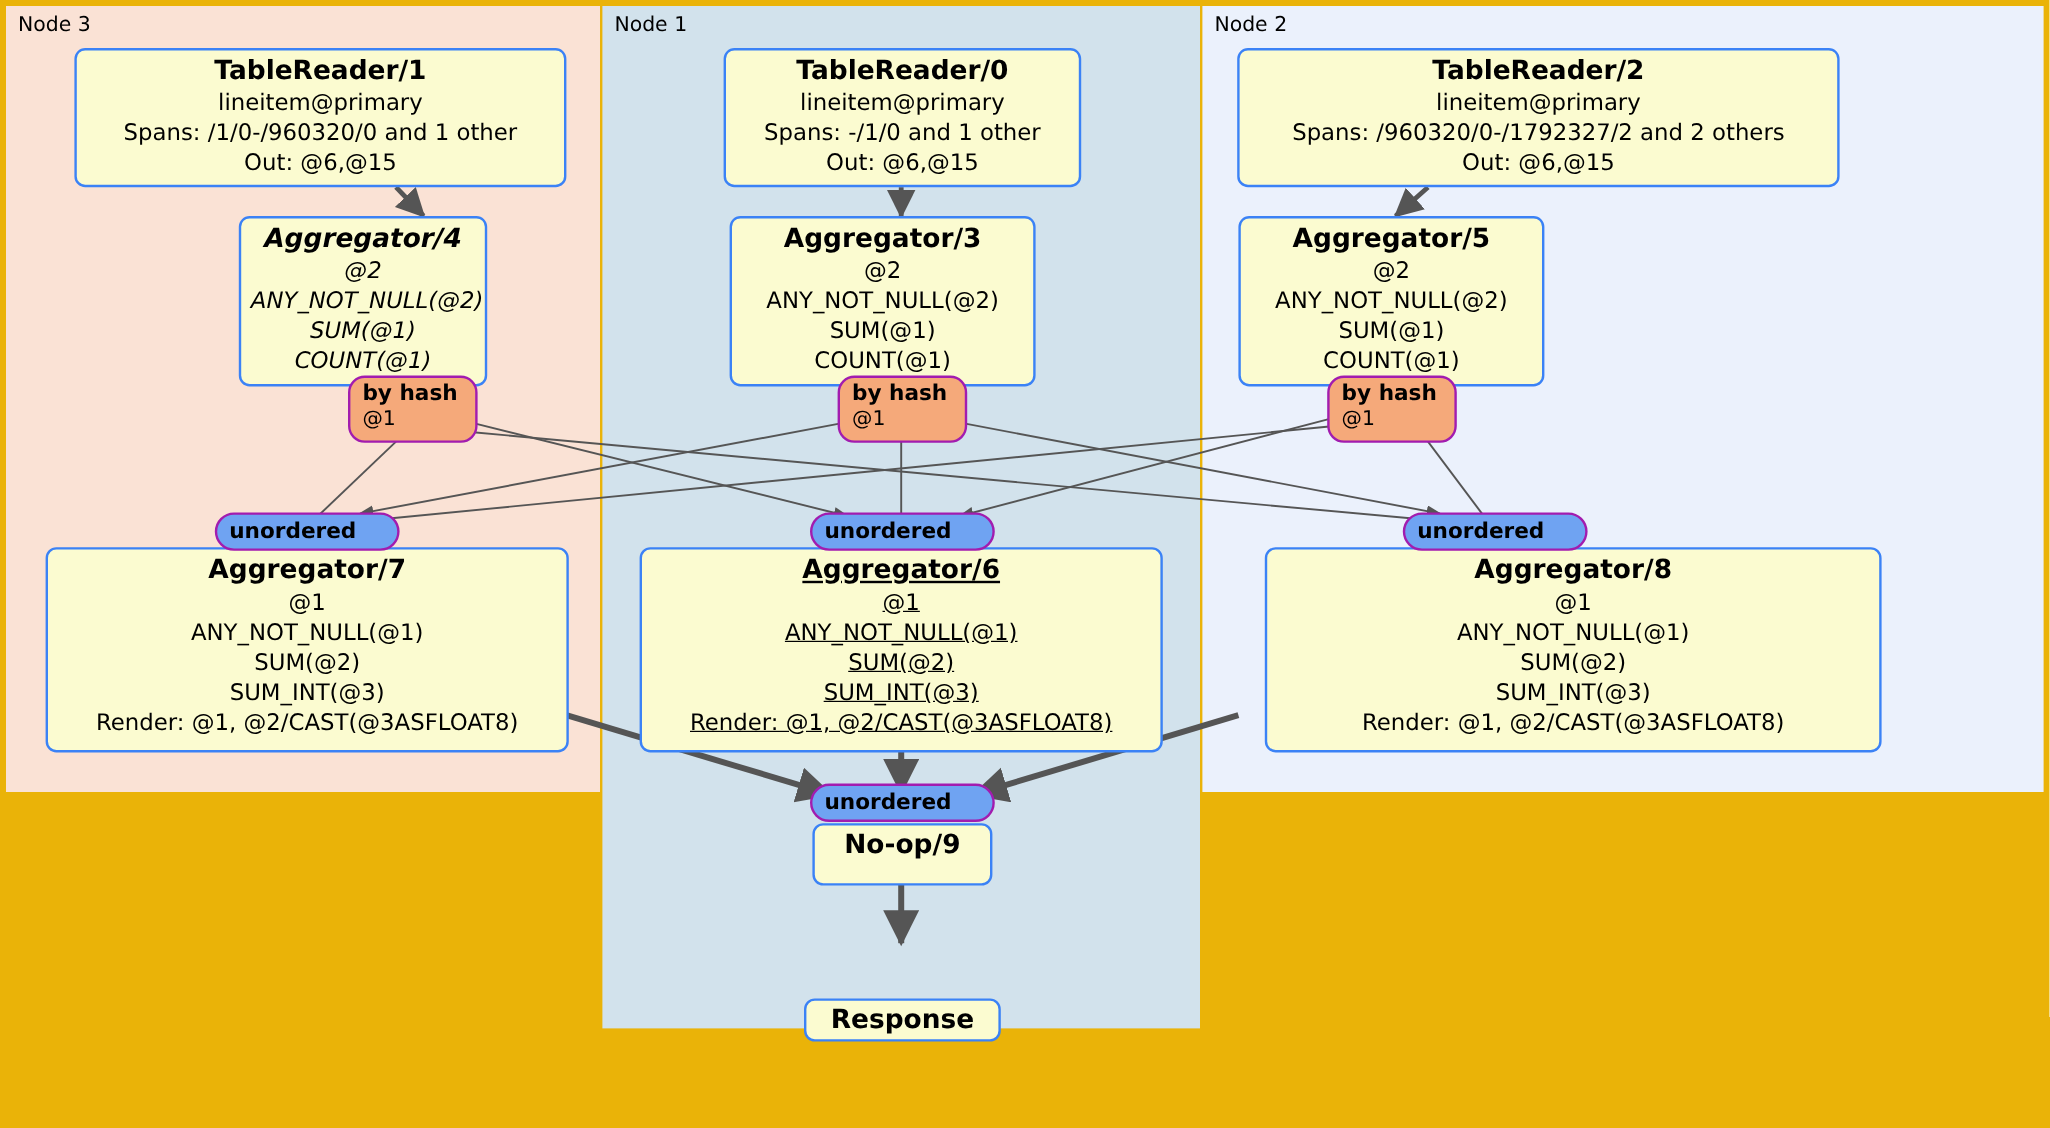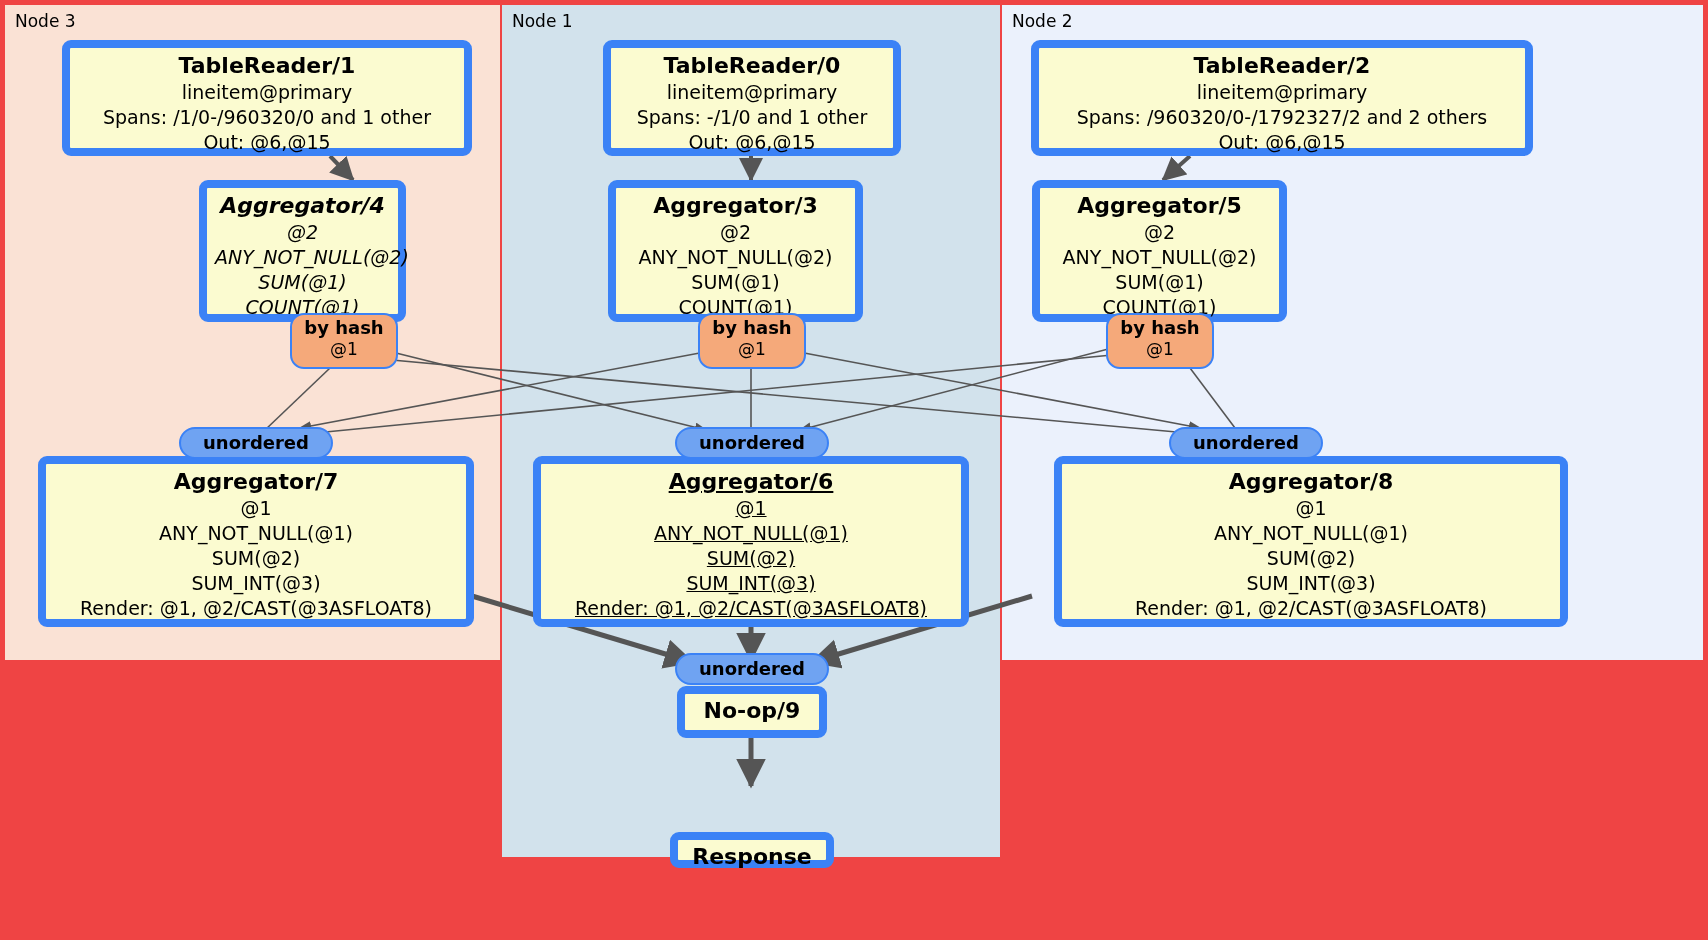--- a/index.html
+++ b/index.html
@@ -4,21 +4,21 @@
 <style>
   html, body {
     margin: 0;
     padding: 0;
     background: #ffffff;
   }
   #canvas {
     position: relative;
     width: 1708px;
     height: 940px;
-    background: #ef4444;
+    background: #eab308;
     font-family: "DejaVu Sans", "Liberation Sans", sans-serif;
     overflow: hidden;
   }
   
   .node-panel {
     position: absolute;
     box-sizing: border-box;
   }
   .node-panel-label {
     position: absolute;
@@ -26,21 +26,21 @@
     top: 6px;
     font-size: 17px;
     color: #000;
     font-family: "DejaVu Sans", "Liberation Sans", sans-serif;
   }
   
   .proc-box {
     position: absolute;
     box-sizing: border-box;
     background: #FBFBD0;
-    border: 8px solid #3b82f6;
+    border: 2px solid #3b82f6;
     border-radius: 9px;
     text-align: center;
     color: #000;
     padding: 4px 8px;
     z-index: 5;
   }
   .proc-title {
     font-weight: bold;
     font-size: 22px;
     line-height: 28px;
@@ -52,23 +52,22 @@
     white-space: nowrap;
   }
   .proc-box.compact .proc-title {
     font-size: 22px;
     line-height: 30px;
   }
   
   .badge {
     position: absolute;
     box-sizing: border-box;
-    border: 2px solid #3b82f6;
+    border: 2px solid #a21caf;
     border-radius: 13px;
-    text-align: center;
     z-index: 8;
     padding: 2px 10px;
   }
   .badge-hash {
     background: #F5A97A;
     border-radius: 14px;
   }
   .badge-unordered {
     background: #6FA3F2;
     border-radius: 16px;

